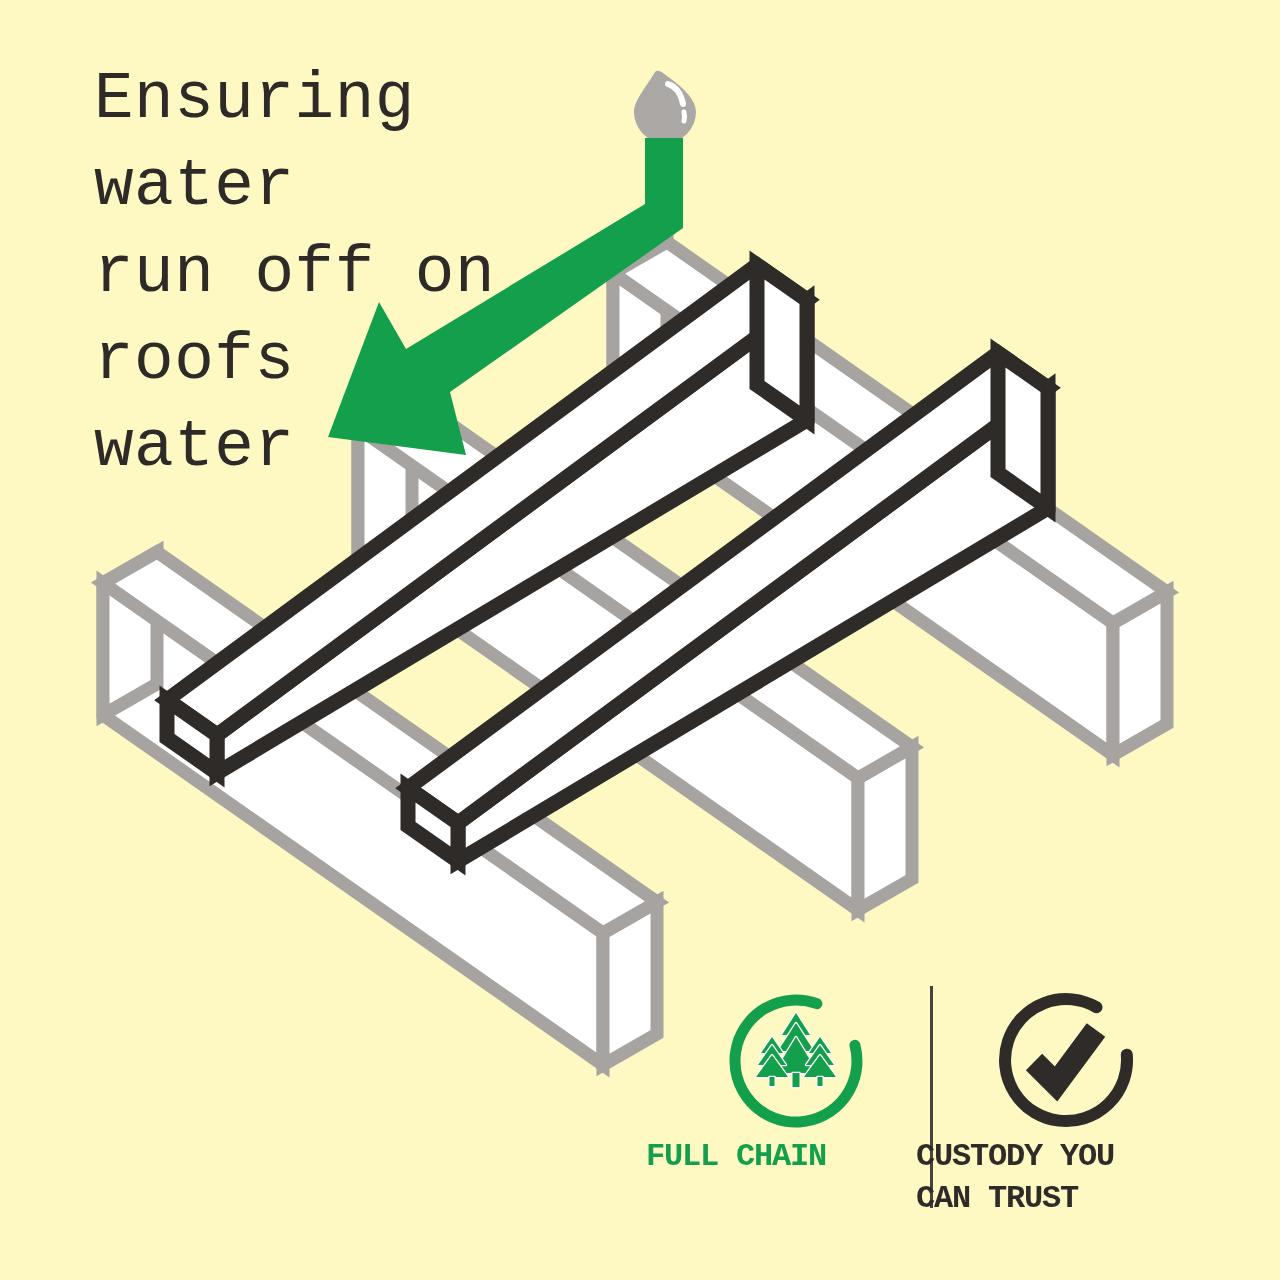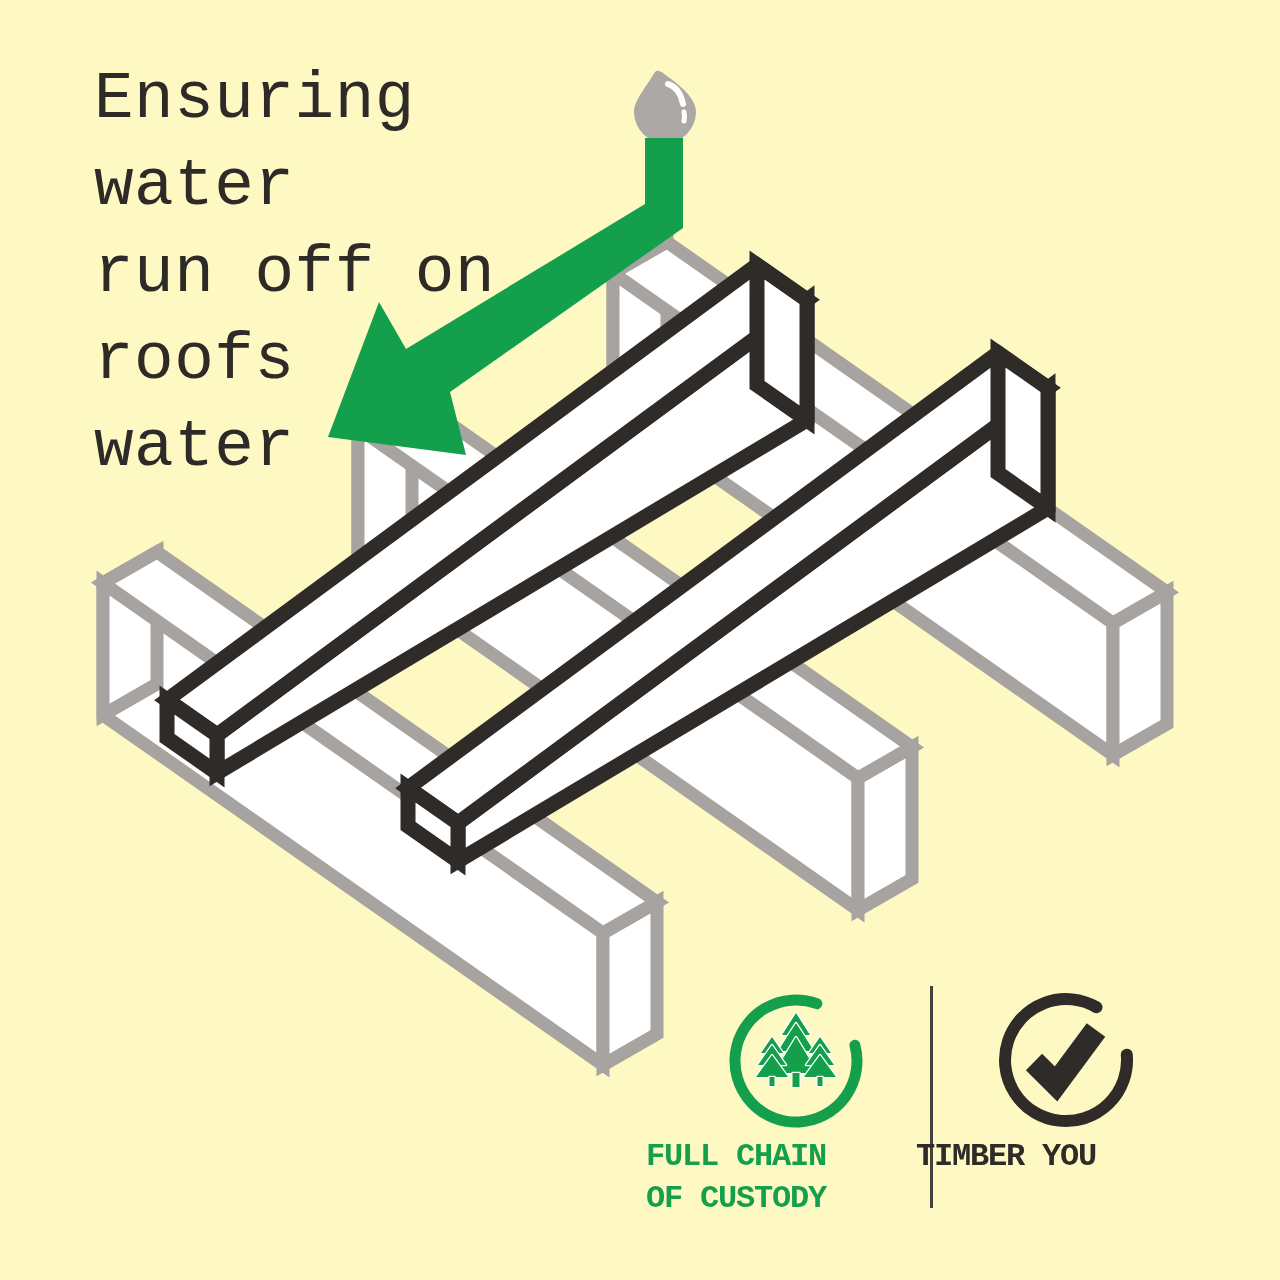--- a/index.html
+++ b/index.html
@@ -107,26 +107,26 @@
       <g>
         <polygon points="94,46 105,62 83,62"></polygon>
         <polygon points="94,54 108,74 80,74"></polygon>
         <polygon points="94,64 110,86 78,86"></polygon>
         <rect x="91.5" y="86" width="5" height="9"></rect>
       </g>
     </g>
   </svg>
   <div class="badge-text green" style="left:646px;top:1136px;">
     <div>FULL CHAIN</div>
-    <div>OF CUSTODY</div>
   </div>
 
   <div class="divider"></div>
 
   <svg class="ring-icon" style="left:996px;top:990px;" viewBox="0 0 140 140">
     <path d="M130.8,64.7 A61,61 0 1 1 100.5,17.2" fill="none" stroke-width="12" stroke-linecap="round" stroke="#2E2B28"></path>
     <path d="M38,72 L60,94 L100,40" fill="none" stroke-width="23" stroke-linejoin="miter" stroke="#2E2B28"></path>
   </svg>
   <div class="badge-text dark" style="left:916px;top:1136px;">
-    <div>TIMBER YOU</div>
+    <div>CUSTODY YOU</div>
+    <div>CAN TRUST</div>
   </div>
 
 </div>
 
 </body></html>

